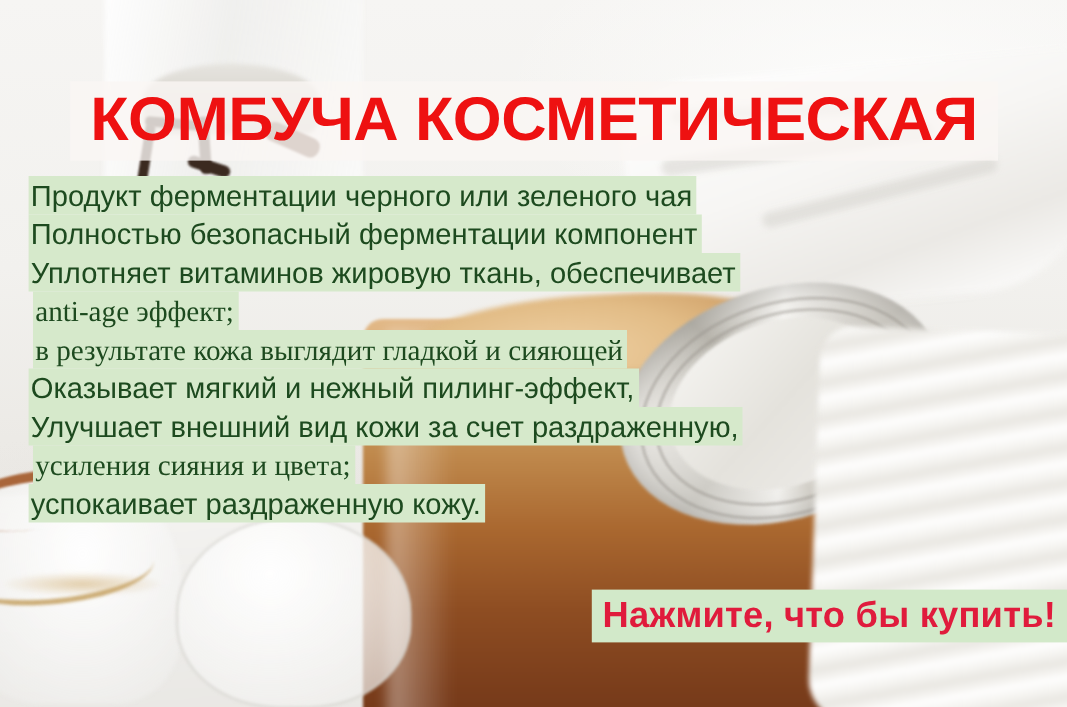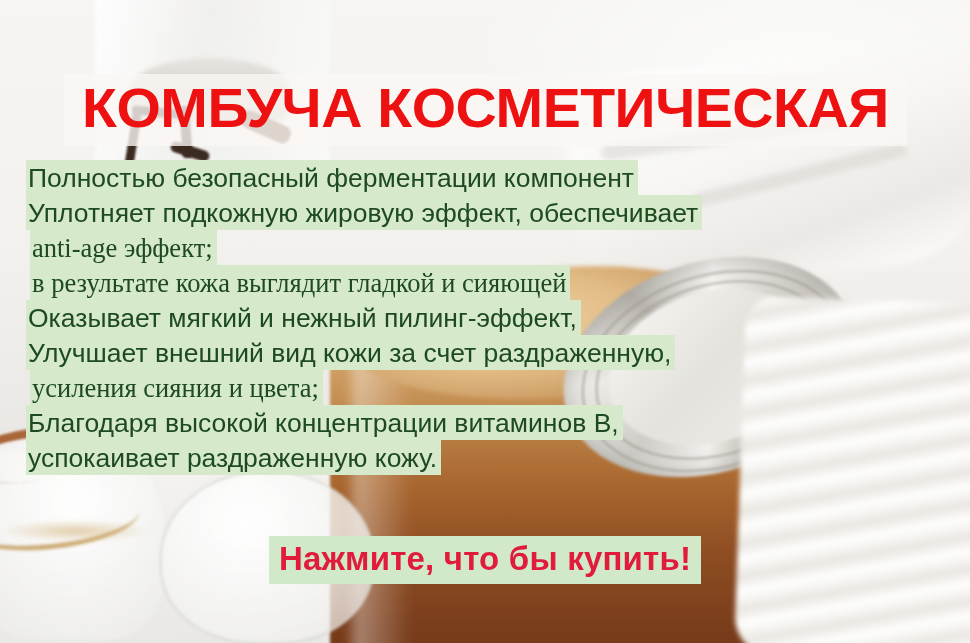--- a/index.html
+++ b/index.html
@@ -277,21 +277,21 @@
     line-height: 30px;
   }
   .body-line.indent > span { margin-left: 4px; font-family: Liberation Serif, serif; }
 
   
   .cta-wrap {
     position: absolute;
     left: 0; top: 536px;
     width: 970px;
     display: flex;
-    justify-content: center;
+    justify-content: flex-end;
   }
   .cta {
     display: inline-block;
     font-size: 33px;
     font-weight: 700;
     color: #e01b3c;
     background: #d2e9c9;
     padding: 4px 10px 6px 10px;
     white-space: nowrap;
     letter-spacing: 0.2px;
@@ -338,28 +338,28 @@
     <div class="cup"></div>
   </div>
 
   <div class="layer">
 
     <div class="title-wrap">
       <h1 class="title">КОМБУЧА КОСМЕТИЧЕСКАЯ</h1>
     </div>
 
     <div class="body-block" id="body-block">
+        <div class="body-line"><span>Продукт ферментации черного или зеленого чая</span></div>
         <div class="body-line"><span>Полностью безопасный ферментации компонент</span></div>
-        <div class="body-line"><span>Уплотняет подкожную жировую эффект, обеспечивает</span></div>
+        <div class="body-line"><span>Уплотняет витаминов жировую ткань, обеспечивает</span></div>
         <div class="body-line indent"><span>anti-age эффект;</span></div>
         <div class="body-line indent"><span>в результате кожа выглядит гладкой и сияющей</span></div>
         <div class="body-line"><span>Оказывает мягкий и нежный пилинг-эффект,</span></div>
         <div class="body-line"><span>Улучшает внешний вид кожи за счет раздраженную,</span></div>
         <div class="body-line indent"><span>усиления сияния и цвета;</span></div>
-        <div class="body-line"><span>Благодаря высокой концентрации витаминов В,</span></div>
         <div class="body-line"><span>успокаивает раздраженную кожу.</span></div>
       </div>
 
     <div class="cta-wrap">
       <div class="cta" role="button" tabindex="0">Нажмите, что бы купить!</div>
     </div>
 
   </div>
 </div>
 

